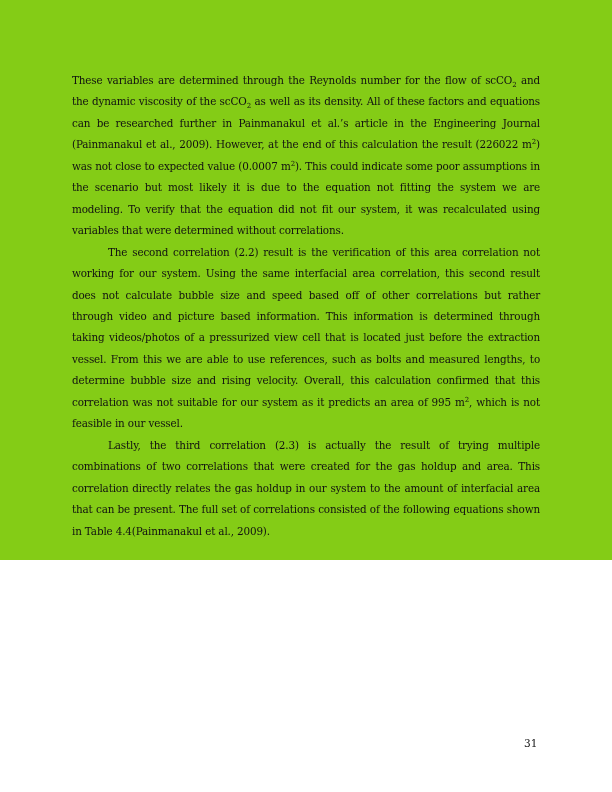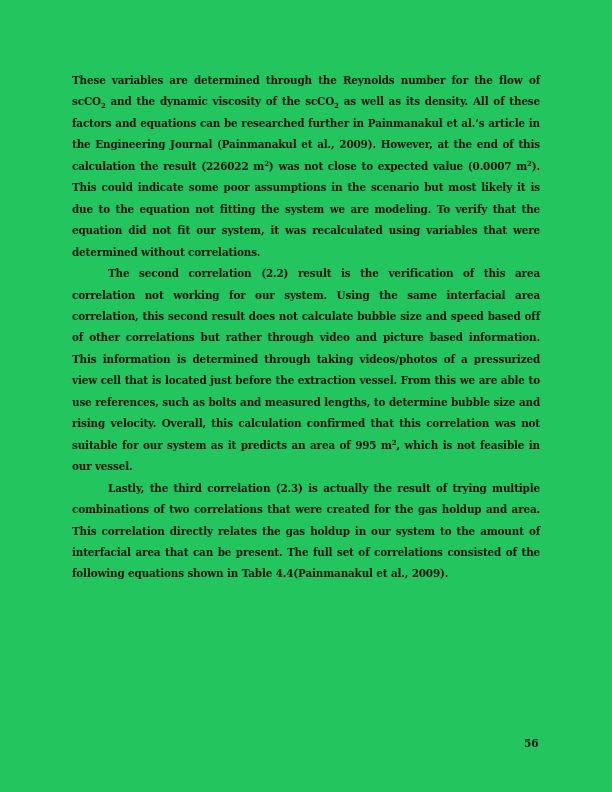--- a/index.html
+++ b/index.html
@@ -1,18 +1,18 @@
 <!DOCTYPE html>
 <html><head>
 <meta charset="utf-8">
 <style>
   html, body { margin: 0; padding: 0; background: #ffffff; }
   body { width: 612px; height: 792px; position: relative; overflow: hidden; }
   .page {
-    position: absolute; left: 0; top: 0; width: 612px; height: 792px; background: #22c55e; font-weight: bold;
+    position: absolute; left: 0; top: 0; width: 612px; height: 560px; background: #84cc16;
   }
   .body-text {
     position: absolute; left: 72px; top: 70px; width: 468px;
     font-family: "DejaVu Serif", "Liberation Serif", serif;
     font-size: 10.4px; line-height: 21.45px; color: #111;
     text-align: justify; letter-spacing: -0.15px;
   }
   .body-text p { margin: 0; }
   .indent { text-indent: 36px; }
   sub, sup { font-size: 7px; line-height: 0; }
@@ -24,14 +24,14 @@
 </style>
 </head>
 <body>
 
 <div class="page">
   <div class="body-text">
     <p>These variables are determined through the Reynolds number for the flow of scCO<sub>2</sub> and the dynamic viscosity of the scCO<sub>2</sub> as well as its density. All of these factors and equations can be researched further in Painmanakul et al.’s article in the Engineering Journal (Painmanakul et al., 2009). However, at the end of this calculation the result (226022 m<sup>2</sup>) was not close to expected value (0.0007 m<sup>2</sup>). This could indicate some poor assumptions in the scenario but most likely it is due to the equation not fitting the system we are modeling. To verify that the equation did not fit our system, it was recalculated using variables that were determined without correlations.</p>
     <p class="indent">The second correlation (2.2) result is the verification of this area correlation not working for our system. Using the same interfacial area correlation, this second result does not calculate bubble size and speed based off of other correlations but rather through video and picture based information. This information is determined through taking videos/photos of a pressurized view cell that is located just before the extraction vessel. From this we are able to use references, such as bolts and measured lengths, to determine bubble size and rising velocity. Overall, this calculation confirmed that this correlation was not suitable for our system as it predicts an area of 995 m<sup>2</sup>, which is not feasible in our vessel.</p>
     <p class="indent">Lastly, the third correlation (2.3) is actually the result of trying multiple combinations of two correlations that were created for the gas holdup and area. This correlation directly relates the gas holdup in our system to the amount of interfacial area that can be present. The full set of correlations consisted of the following equations shown in Table 4.4(Painmanakul et al., 2009).</p>
   </div>
-  <div class="page-number">56</div>
+  <div class="page-number">31</div>
 </div>
 
 </body></html>

